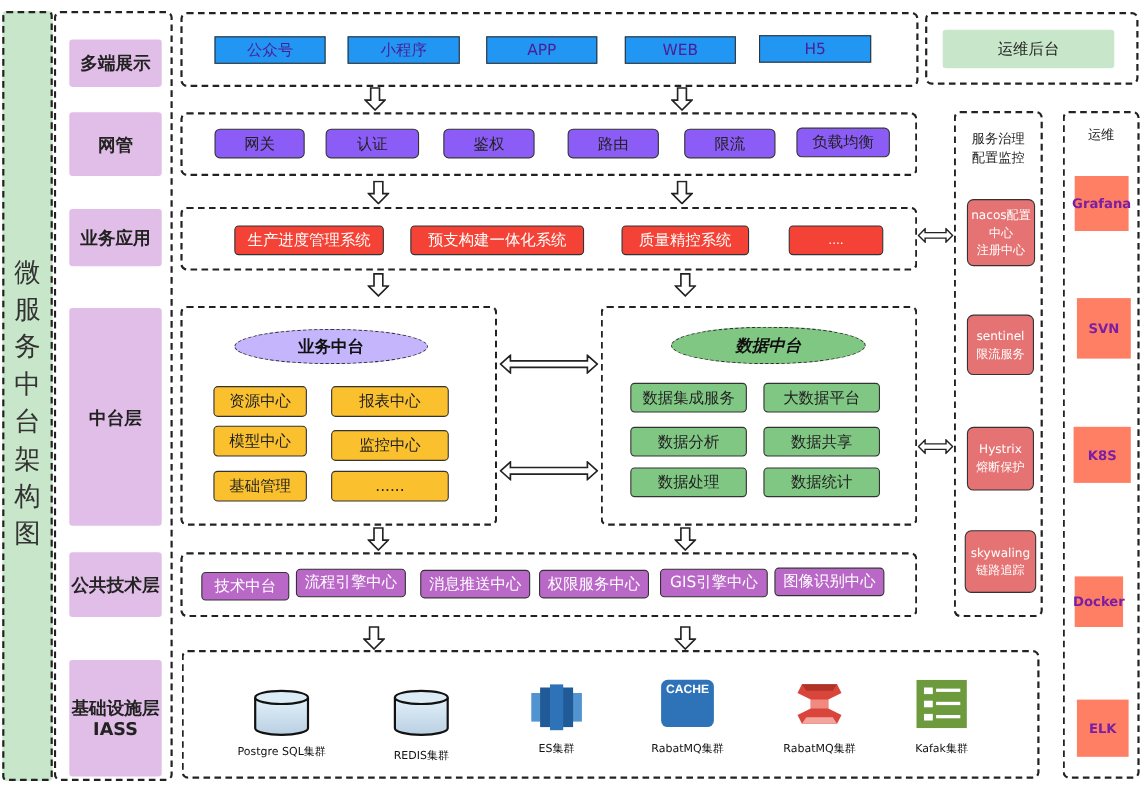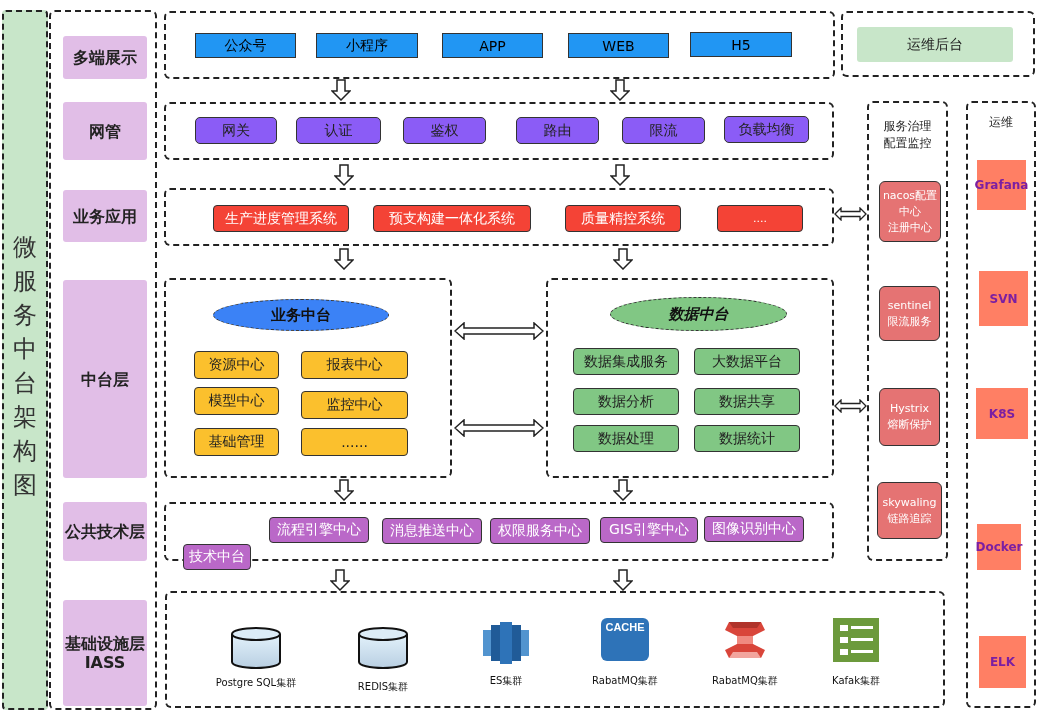--- a/index.html
+++ b/index.html
@@ -12,21 +12,21 @@
   
   #title-col { left: 2px; top: 10px; width: 46px; height: 700px; background: #c8e6c9; border: 2px dashed #222; border-radius: 4px; }
   #title-col .t { position: absolute; top: 218px; left: 0; width: 42px; display: flex; flex-direction: column; align-items: center; font-size: 24px; line-height: 34px; color: #333; }
 
   
   #layer-col { left: 49px; top: 10px; width: 108px; height: 700px; }
   .layer-label { position: absolute; left: 63px; width: 84px; background: #e1bee7; border-radius: 3px; font-size: 16px; font-weight: bold; color: #222; line-height: 19px; }
 
   
   .chip { position: absolute; display: flex; align-items: center; justify-content: center; font-size: 14px; border: 1.5px solid #333; }
-  .chip-blue { background: #2196f3; color: #000000; height: 25px; }
+  .chip-blue { background: #2196f3; color: #4c1d95; height: 25px; }
   .chip-yellow { background: #8b5cf6; color: #222; height: 27px; border-radius: 5px; }
   .chip-red { background: #f44336; color: #fff; height: 27px; border-radius: 4px; }
   .chip-purple { background: #ba68c8; color: #fff; height: 26px; border-radius: 4px; font-size: 14px; }
   .chip-orange { background: #fbc02d; color: #222; height: 28px; border-radius: 4px; }
   .chip-green { background: #81c784; color: #222; height: 27px; border-radius: 4px; }
   .chip-gov { background: #e57373; color: #fff; border-radius: 6px; font-size: 11px; line-height: 16px; flex-direction: column; }
   .chip-ops { background: #ff7f64; color: #7b1fa2; border: none; font-size: 12px; font-weight: bold; }
 
   .ellipse { position: absolute; border: 1.5px dashed #333; border-radius: 50%; display: flex; align-items: center; justify-content: center; font-size: 15px; font-weight: bold; color: #111; }
 
@@ -81,39 +81,39 @@
 <div class="chip chip-yellow" style="left:622px;top:117px;width:83px;">限流</div>
 <div class="chip chip-yellow" style="left:724px;top:116px;width:85px;">负载均衡</div>
 
 <div class="dash" style="left:164px;top:188px;width:670px;height:58px;"></div>
 <div class="chip chip-red" style="left:213px;top:205px;width:136px;">生产进度管理系统</div>
 <div class="chip chip-red" style="left:373px;top:205px;width:158px;">预支构建一体化系统</div>
 <div class="chip chip-red" style="left:565px;top:205px;width:116px;">质量精控系统</div>
 <div class="chip chip-red" style="left:717px;top:205px;width:86px;font-size:11px;">....</div>
 
 <div class="dash" style="left:164px;top:278px;width:288px;height:200px;"></div>
-<div class="ellipse" style="left:213px;top:299px;width:176px;height:32px;background:#3b82f6;">业务中台</div>
+<div class="ellipse" style="left:213px;top:299px;width:176px;height:32px;background:#c4b5fd;">业务中台</div>
 <div class="chip chip-orange" style="left:194px;top:351px;width:85px;">资源中心</div>
 <div class="chip chip-orange" style="left:301px;top:351px;width:107px;">报表中心</div>
 <div class="chip chip-orange" style="left:194px;top:387px;width:85px;">模型中心</div>
 <div class="chip chip-orange" style="left:301px;top:391px;width:107px;">监控中心</div>
 <div class="chip chip-orange" style="left:194px;top:428px;width:85px;">基础管理</div>
 <div class="chip chip-orange" style="left:301px;top:428px;width:107px;">......</div>
 
 <div class="dash" style="left:546px;top:278px;width:288px;height:200px;"></div>
 <div class="ellipse" style="left:610px;top:297px;width:177px;height:34px;background:#81c784;font-style:italic;">数据中台</div>
 <div class="chip chip-green" style="left:573px;top:348px;width:106px;">数据集成服务</div>
 <div class="chip chip-green" style="left:694px;top:348px;width:106px;">大数据平台</div>
 <div class="chip chip-green" style="left:573px;top:388px;width:106px;">数据分析</div>
 <div class="chip chip-green" style="left:694px;top:388px;width:106px;">数据共享</div>
 <div class="chip chip-green" style="left:573px;top:425px;width:106px;">数据处理</div>
 <div class="chip chip-green" style="left:694px;top:425px;width:106px;">数据统计</div>
 
 <div class="dash" style="left:164px;top:502px;width:670px;height:59px;"></div>
-<div class="chip chip-purple" style="left:183px;top:544px;width:68px;">技术中台</div>
+<div class="chip chip-purple" style="left:183px;top:520px;width:80px;">技术中台</div>
 <div class="chip chip-purple" style="left:269px;top:517px;width:100px;">流程引擎中心</div>
 <div class="chip chip-purple" style="left:382px;top:518px;width:100px;">消息推送中心</div>
 <div class="chip chip-purple" style="left:490px;top:518px;width:100px;">权限服务中心</div>
 <div class="chip chip-purple" style="left:600px;top:517px;width:98px;">GIS引擎中心</div>
 <div class="chip chip-purple" style="left:704px;top:516px;width:100px;">图像识别中心</div>
 
 <div class="dash" style="left:165px;top:591px;width:780px;height:117px;"></div>
 
 <div class="infra-item" style="left:216px;top:626px;width:80px;">
   <svg width="52" height="44" viewBox="0 0 52 44">

